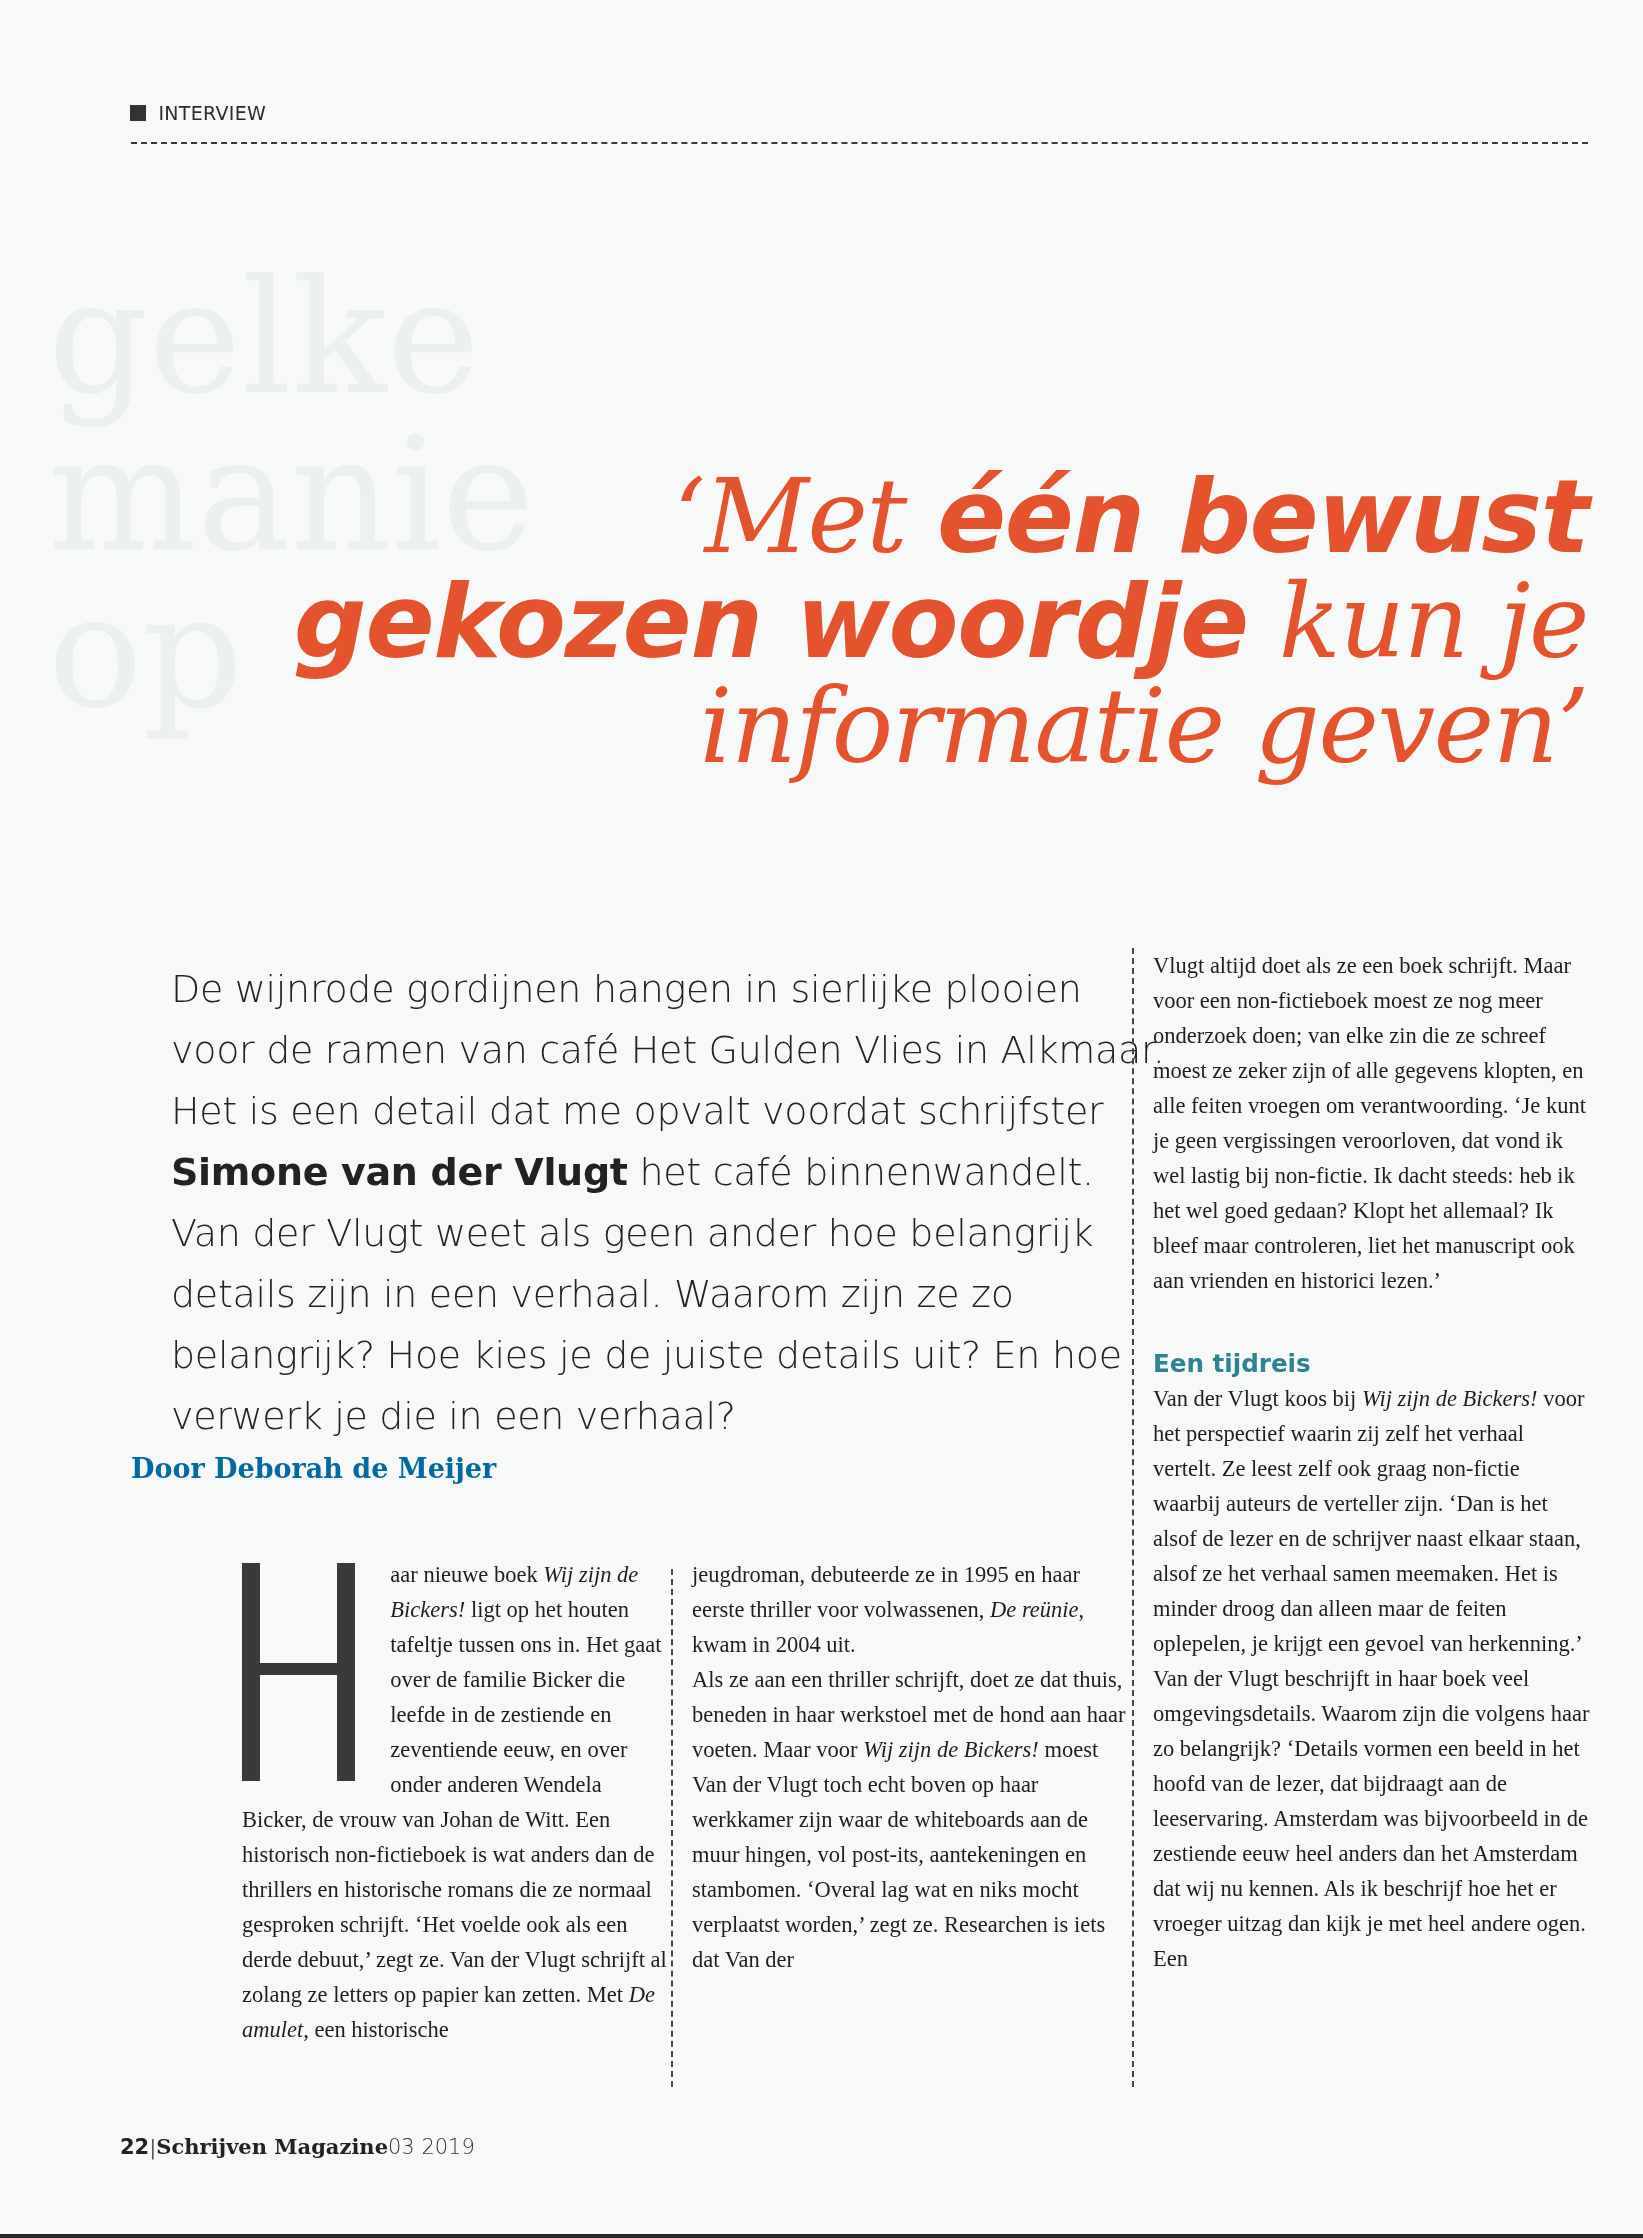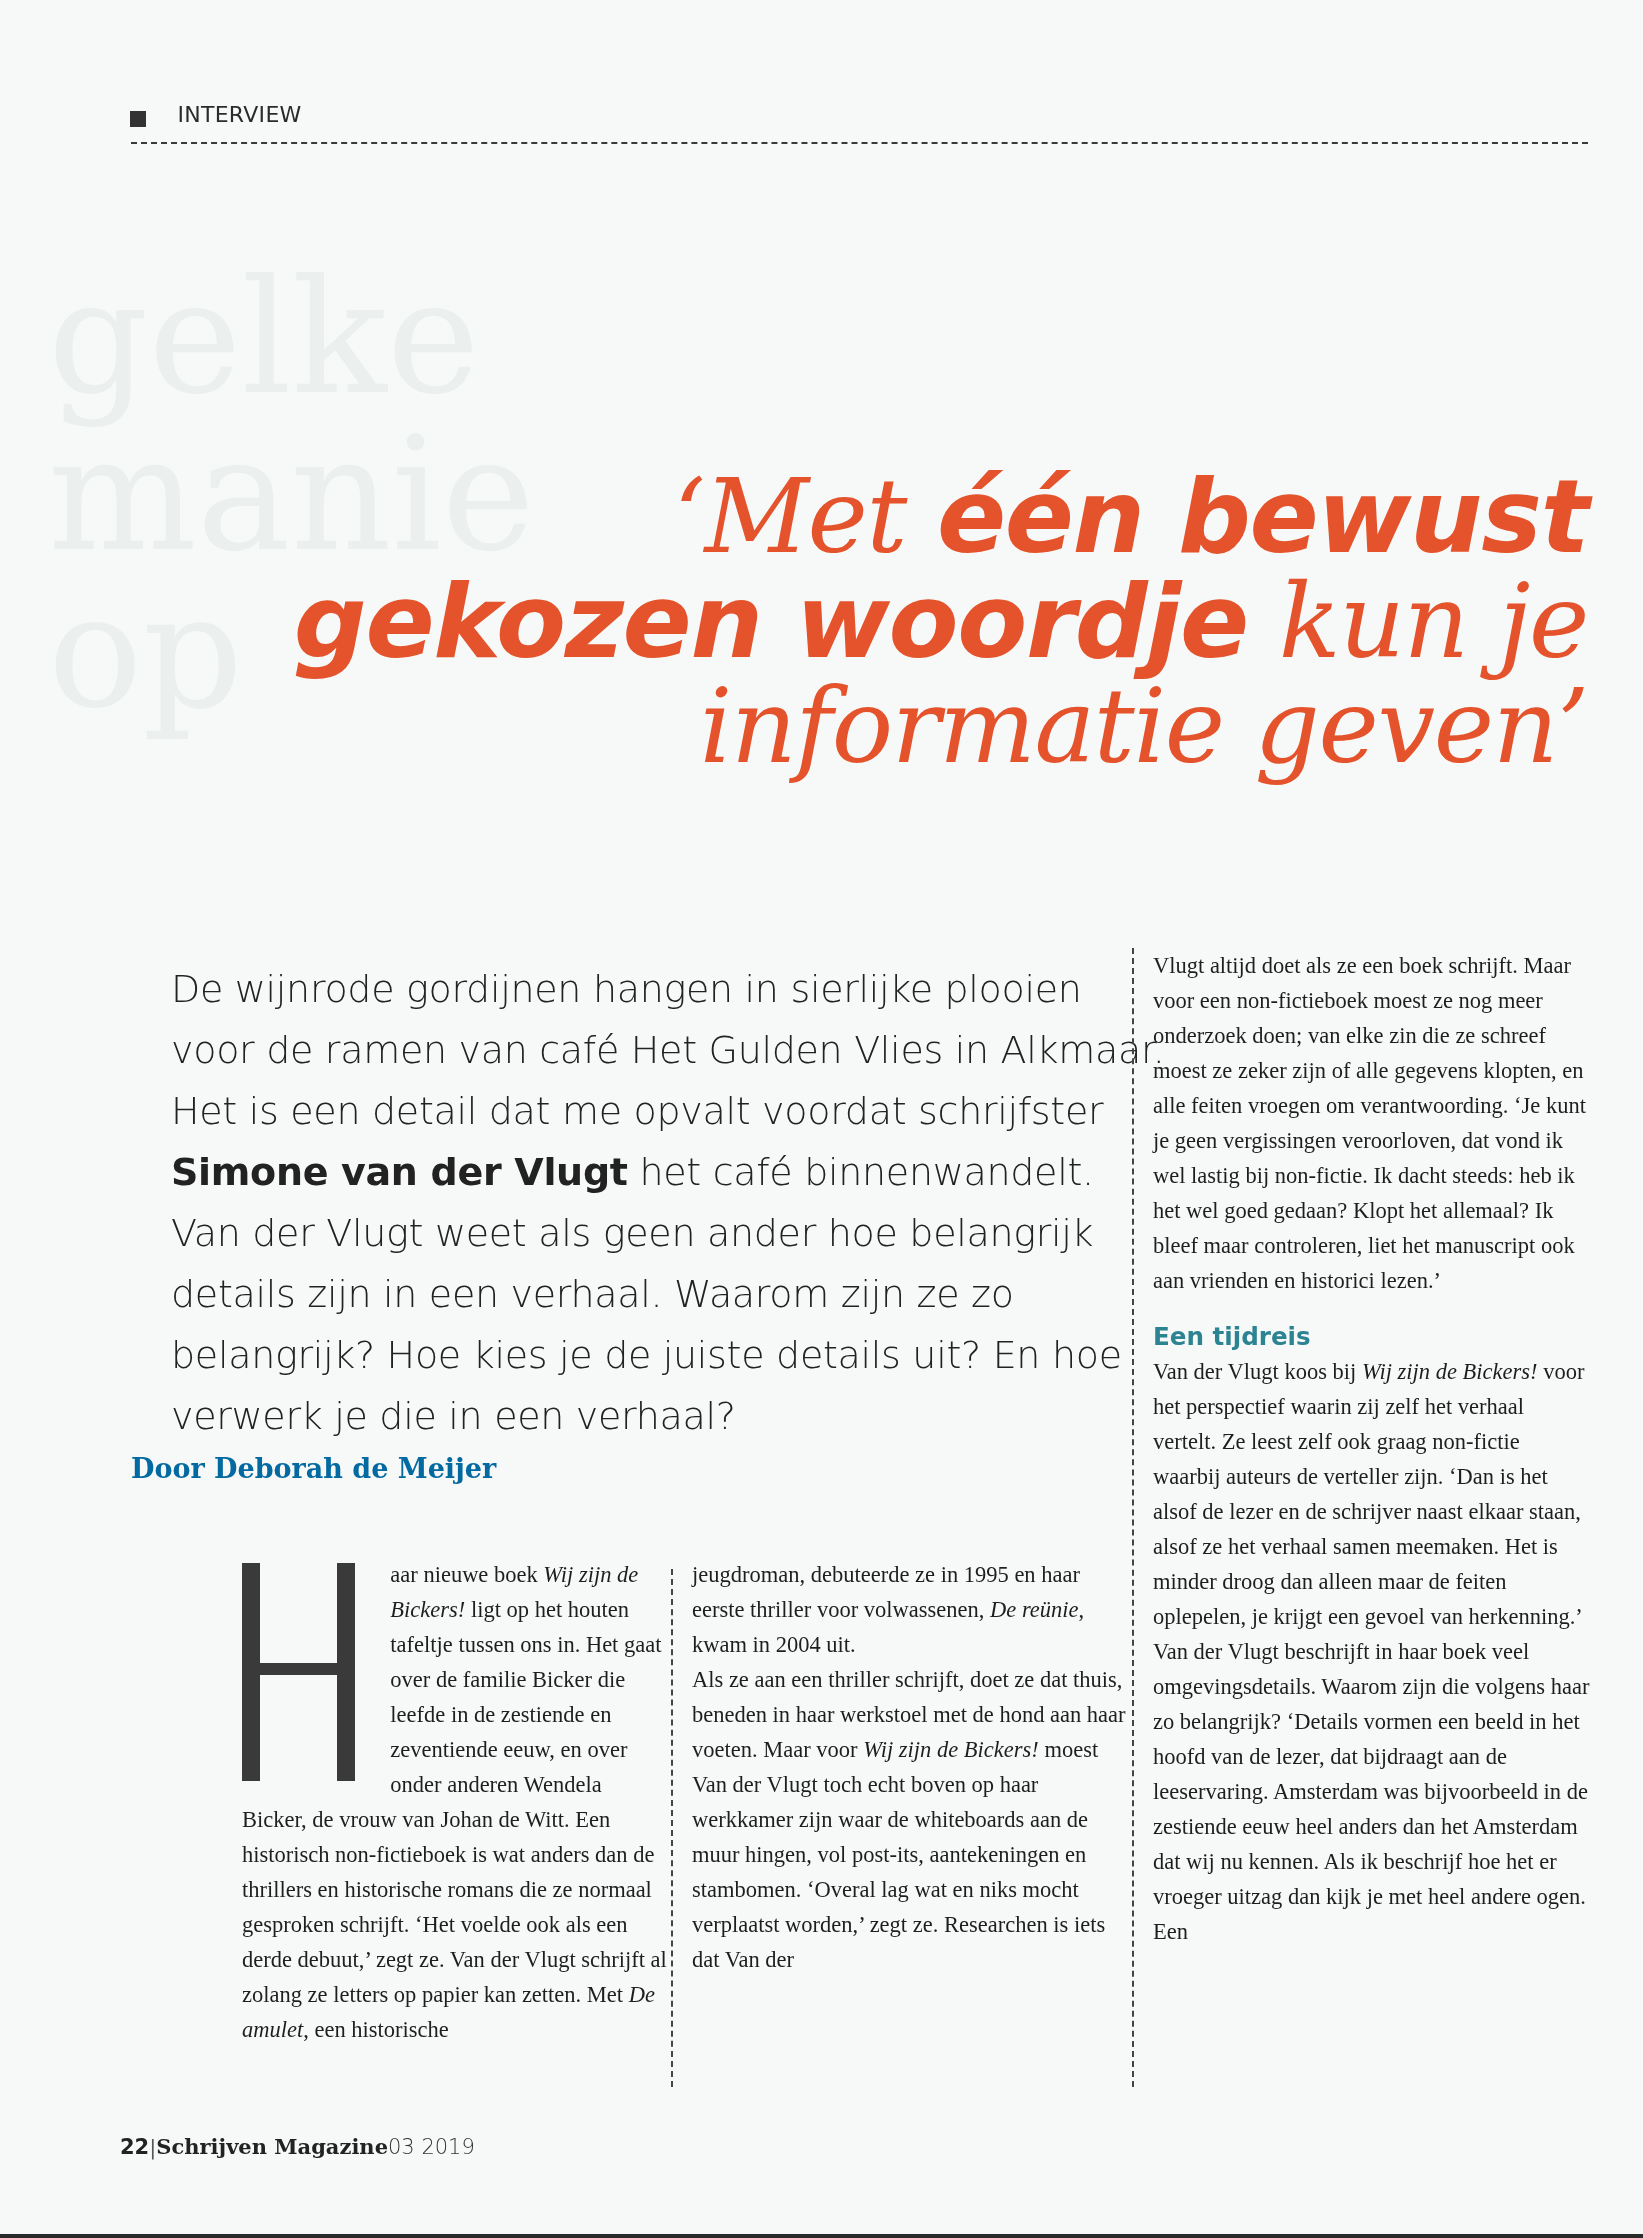--- a/index.html
+++ b/index.html
@@ -12,23 +12,23 @@
     }
     .ghost {
       position: absolute; left: 48px; top: 259px;
       font-family: "DejaVu Serif", serif;
       font-size: 157px; line-height: 157px;
       color: rgba(200, 210, 205, 0.25);
       pointer-events: none; white-space: pre;
     }
     .section-tag {
       position: absolute; left: 130px; top: 102px;
-      display: flex; align-items: flex-end; gap: 31px;
+      display: flex; align-items: center; gap: 12px;
       font-family: "DejaVu Sans", sans-serif;
-      font-size: 22px; letter-spacing: 0.3px; color: #2b2b2b;
+      font-size: 19px; letter-spacing: 0.3px; color: #2b2b2b;
     }
     .tag-square { width: 16.4px; height: 16.4px; background: #333; }
     .header-rule {
       position: absolute; left: 131px; top: 142px; width: 1457px;
       border-top: 2.7px dashed #3a3a3a;
     }
     .headline {
       position: absolute; right: 56px; top: 396px; width: 1501px;
       text-align: right;
       font-family: "DejaVu Serif", serif;
@@ -69,21 +69,21 @@
     .dropcap .bar-l { left: 0; }
     .dropcap .bar-r { left: 95px; }
     .dropcap .bar-m {
       position: absolute; left: 13.6px; top: 100px; width: 89px; height: 12.3px; background: #3a3a3a;
     }
     .subhead {
       font-family: "DejaVu Sans", sans-serif; font-weight: bold;
       color: #2c8391; font-size: 24.6px; line-height: 34px;
       margin-top: 22px; margin-bottom: 0;
     }
-    .col3 .subhead { margin-top: 22px; }
+    .col3 .subhead { margin-top: 49px; }
     .col-rule {
       position: absolute; border-left: 2px dashed #444; width: 0;
     }
     .rule-a { left: 671px; top: 1569px; height: 518px; }
     .rule-b { left: 1132px; top: 948px; height: 1139px; }
     .footer {
       position: absolute; left: 120px; top: 2134px;
       font-family: "DejaVu Serif", serif; font-size: 21px; color: #222;
       display: flex; align-items: center; gap: 0;
     }

